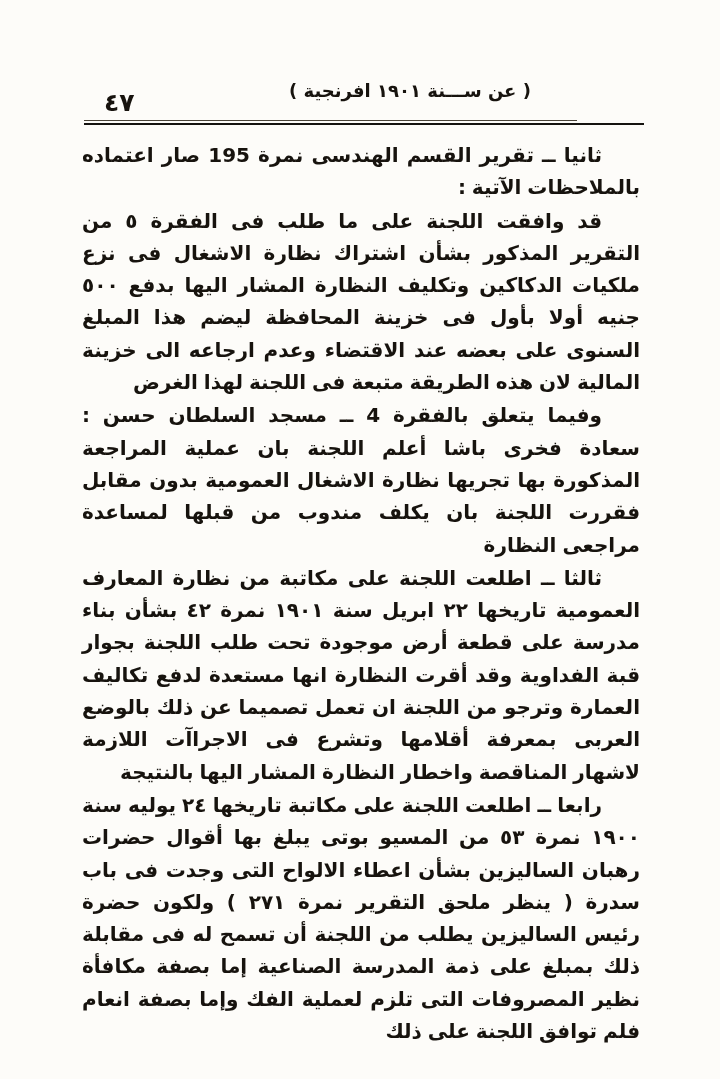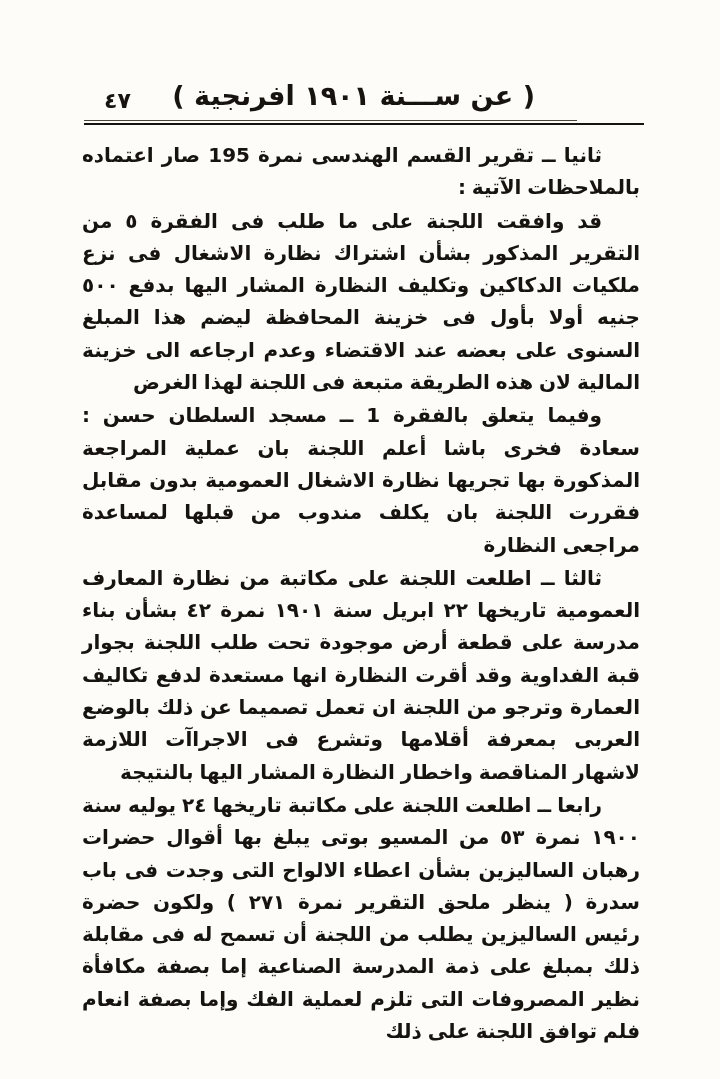--- a/index.html
+++ b/index.html
@@ -17,32 +17,32 @@
     width: 720px;
     height: 1079px;
     background: #fdfcf9;
     color: #17130e;
     overflow: hidden;
   }
   .page-number {
     position: absolute;
     top: 88px;
     left: 104px;
-    font-size: 22px;
+    font-size: 25px;
     font-weight: bold;
     letter-spacing: 1px;
   }
   .header-title {
     position: absolute;
     top: 80px;
     left: 285px;
     width: 250px;
     text-align: center;
     white-space: nowrap;
-    font-size: 27px;
+    font-size: 18px;
     font-weight: bold;
     direction: rtl;
   }
   .header-rule {
     position: absolute;
     top: 120px;
     left: 84px;
     width: 560px;
   }
   .rule-thin {
@@ -83,19 +83,19 @@
   <div class="header-title">( عن ســـنة ١٩٠١ افرنجية )</div>
 
   <div class="header-rule">
     <div class="rule-thin"></div>
     <div class="rule-thick"></div>
   </div>
 
   <div class="text-block">
     <p class="para">ثانيا ــ تقرير القسم الهندسى نمرة 195 صار اعتماده بالملاحظات الآتية :</p>
     <p class="para">قد وافقت اللجنة على ما طلب فى الفقرة ٥ من التقرير المذكور بشأن اشتراك نظارة الاشغال فى نزع ملكيات الدكاكين وتكليف النظارة المشار اليها بدفع ٥٠٠ جنيه أولا بأول فى خزينة المحافظة ليضم هذا المبلغ السنوى على بعضه عند الاقتضاء وعدم ارجاعه الى خزينة المالية لان هذه الطريقة متبعة فى اللجنة لهذا الغرض</p>
-    <p class="para">وفيما يتعلق بالفقرة 1 ــ مسجد السلطان حسن : سعادة فخرى باشا أعلم اللجنة بان عملية المراجعة المذكورة بها تجريها نظارة الاشغال العمومية بدون مقابل فقررت اللجنة بان يكلف مندوب من قبلها لمساعدة مراجعى النظارة</p>
+    <p class="para">وفيما يتعلق بالفقرة 4 ــ مسجد السلطان حسن : سعادة فخرى باشا أعلم اللجنة بان عملية المراجعة المذكورة بها تجريها نظارة الاشغال العمومية بدون مقابل فقررت اللجنة بان يكلف مندوب من قبلها لمساعدة مراجعى النظارة</p>
     <p class="para">ثالثا ــ اطلعت اللجنة على مكاتبة من نظارة المعارف العمومية تاريخها ٢٢ ابريل سنة ١٩٠١ نمرة ٤٢ بشأن بناء مدرسة على قطعة أرض موجودة تحت طلب اللجنة بجوار قبة الفداوية وقد أقرت النظارة انها مستعدة لدفع تكاليف العمارة وترجو من اللجنة ان تعمل تصميما عن ذلك بالوضع العربى بمعرفة أقلامها وتشرع فى الاجراآت اللازمة لاشهار المناقصة واخطار النظارة المشار اليها بالنتيجة</p>
     <p class="para">رابعا ــ اطلعت اللجنة على مكاتبة تاريخها ٢٤ يوليه سنة ١٩٠٠ نمرة ٥٣ من المسيو بوتى يبلغ بها أقوال حضرات رهبان الساليزين بشأن اعطاء الالواح التى وجدت فى باب سدرة ( ينظر ملحق التقرير نمرة ٢٧١ ) ولكون حضرة رئيس الساليزين يطلب من اللجنة أن تسمح له فى مقابلة ذلك بمبلغ على ذمة المدرسة الصناعية إما بصفة مكافأة نظير المصروفات التى تلزم لعملية الفك وإما بصفة انعام فلم توافق اللجنة على ذلك</p>
 
   </div>
 
 </div>
 
 </body></html>

